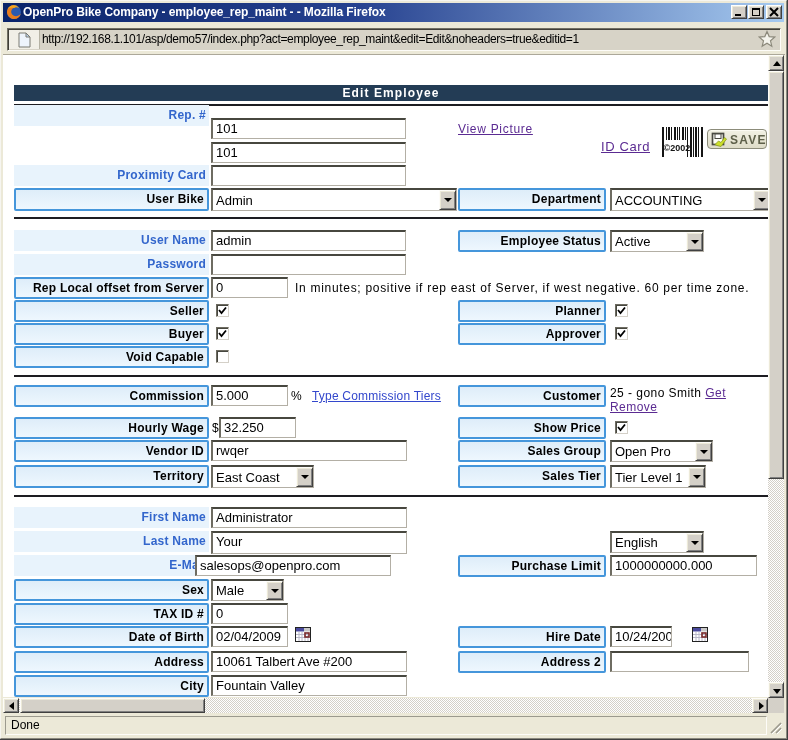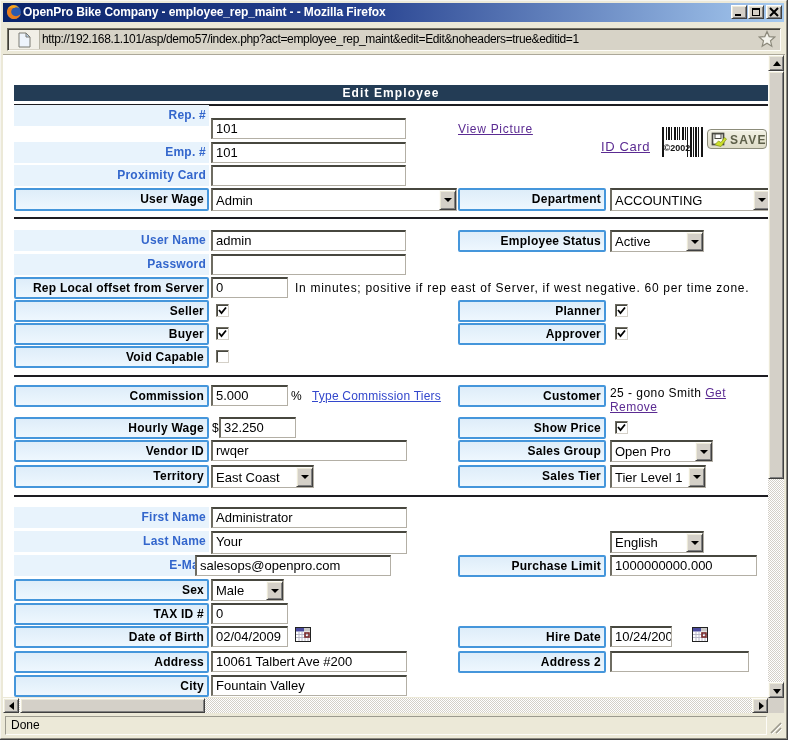--- a/index.html
+++ b/index.html
@@ -78,21 +78,20 @@
       </svg>
   </div>
 </div>
 <div id="vp">
 <div class="hdr" style="top:30px">Edit Employee</div>
 <div class="sep" style="top:49px"></div>
 
 <div class="pcell" style="top:50px;height:21px;line-height:21px">Rep. #</div>
 <div class="tin" style="left:208px;top:63px;width:195px;height:21px">101</div>
 <span class="txt plink" style="left:455px;top:67px;letter-spacing:.7px">View Picture</span>
-<div class="pcell" style="top:87px;height:21px;line-height:21px">Emp. #</div>
 <div class="tin" style="left:208px;top:87px;width:195px;height:21px">101</div>
 <span class="txt plink" style="left:598px;top:84px;font-size:13px;letter-spacing:.6px">ID Card</span>
 <svg style="position:absolute;left:657px;top:72px" width="44" height="31">
 <rect x="0" y="0" width="44" height="31" fill="#fff"></rect>
 <g fill="#151515">
 <rect x="2" y="0" width="2" height="30"></rect>
 <rect x="6" y="0" width="1" height="13"></rect>
         <rect x="8" y="0" width="2" height="13"></rect>
         <rect x="11" y="0" width="1" height="13"></rect>
         <rect x="14" y="0" width="2" height="13"></rect>
@@ -112,21 +111,21 @@
 <div style="position:absolute;left:704px;top:74px;width:60px;height:20px;background:linear-gradient(#f2f1e4,#dedcc8);border:1px solid #8c8c7a;border-radius:4px;box-shadow:inset 0 1px 0 #fbfaf2">
 <svg width="19" height="16" style="position:absolute;left:3px;top:2px">
         <rect x="1.5" y="1.5" width="11" height="11" fill="#fdfdf6" stroke="#4a4a42" stroke-width="1.7"></rect>
         <rect x="4" y="2" width="6" height="4.5" fill="#fff" stroke="#4a4a42"></rect>
         <path d="M4,12.5 L7.5,9 L10,10.5 L13.5,5.5 L15.5,7 L10,14.5 L6,13.5 Z" fill="#cde029" stroke="#8a9a20" stroke-width=".8"></path>
       </svg>
 <span style="position:absolute;left:22px;top:3px;font-size:12px;font-weight:bold;color:#5e604a;letter-spacing:1.2px">SAVE</span>
 </div>
 <div class="pcell" style="top:110px;height:21px;line-height:21px">Proximity Card</div>
 <div class="tin" style="left:208px;top:110px;width:195px;height:21px"></div>
-<div class="bcell bl" style="top:133px;height:23px;line-height:19px">User Wage</div>
+<div class="bcell bl" style="top:133px;height:23px;line-height:19px">User Bike</div>
 <div class="sel" style="left:208px;top:133px;width:246px;height:23px">
       <span class="st">Admin</span>
       <span class="sb">
         <i></i>
       </span>
     </div>
 <div class="bcell br" style="top:133px;height:23px;line-height:19px">Department</div>
 <div class="sel" style="left:607px;top:133px;width:161px;height:23px">
       <span class="st">ACCOUNTING</span>
       <span class="sb">

